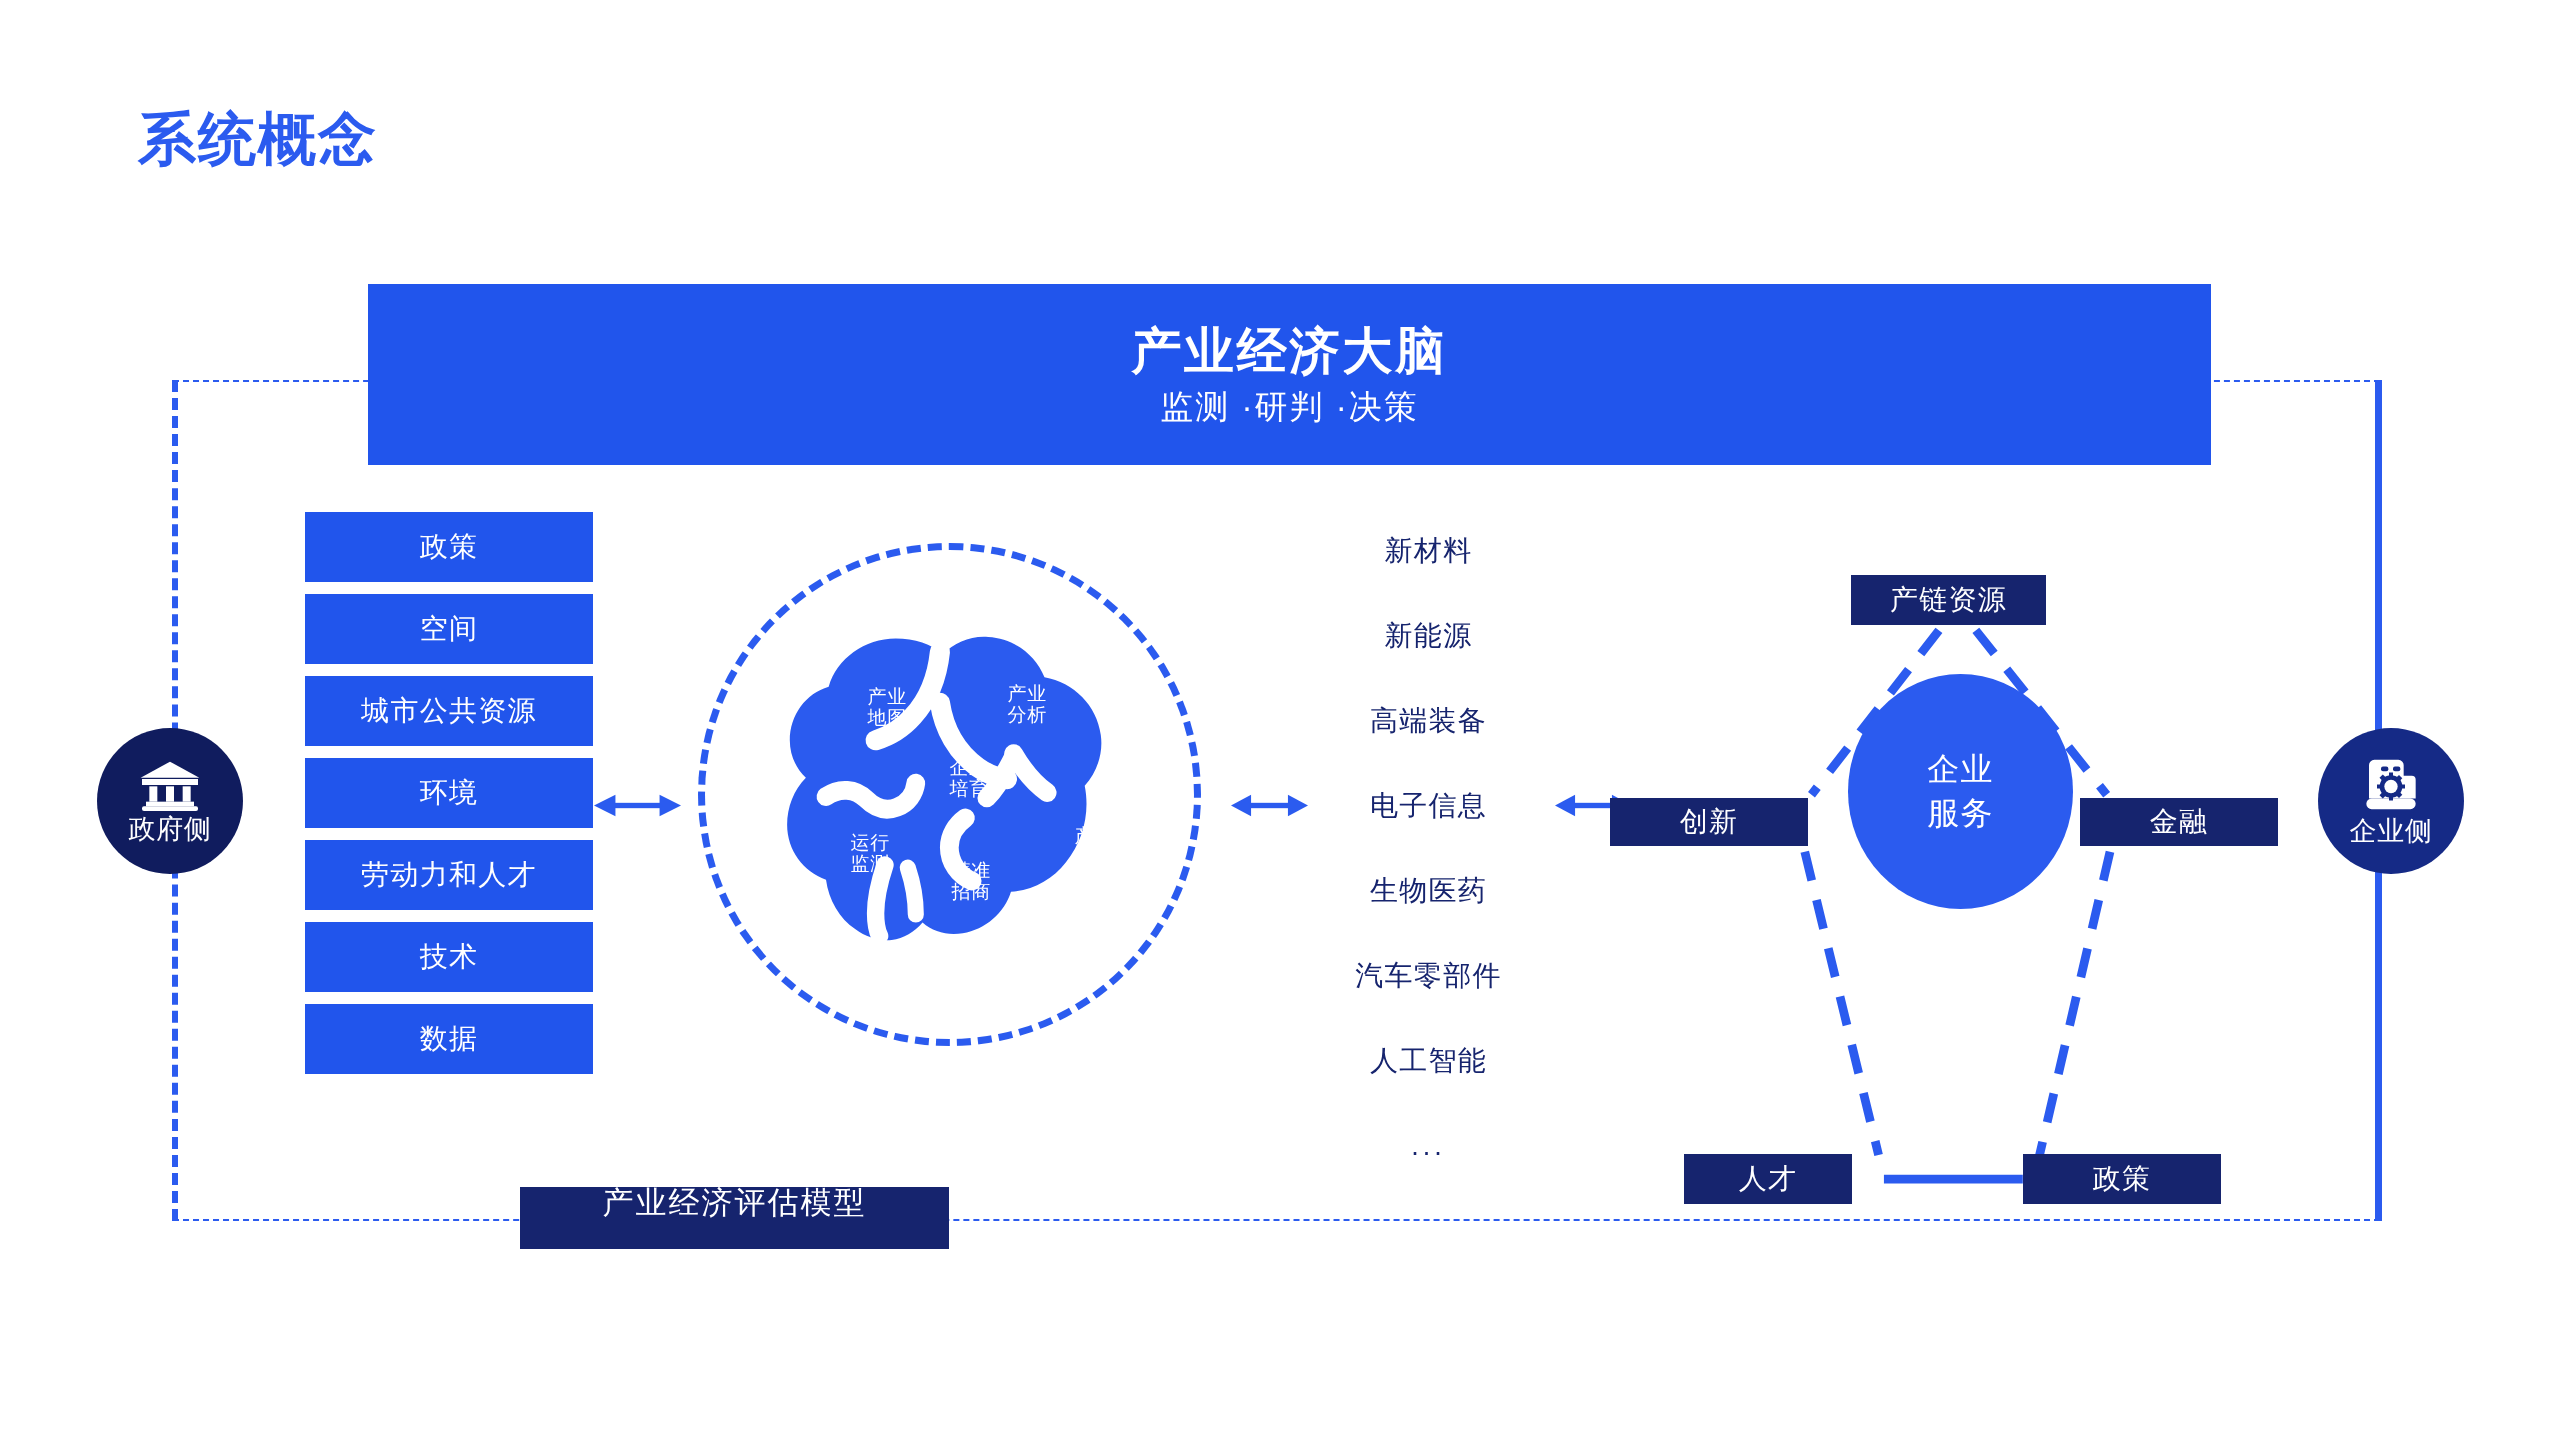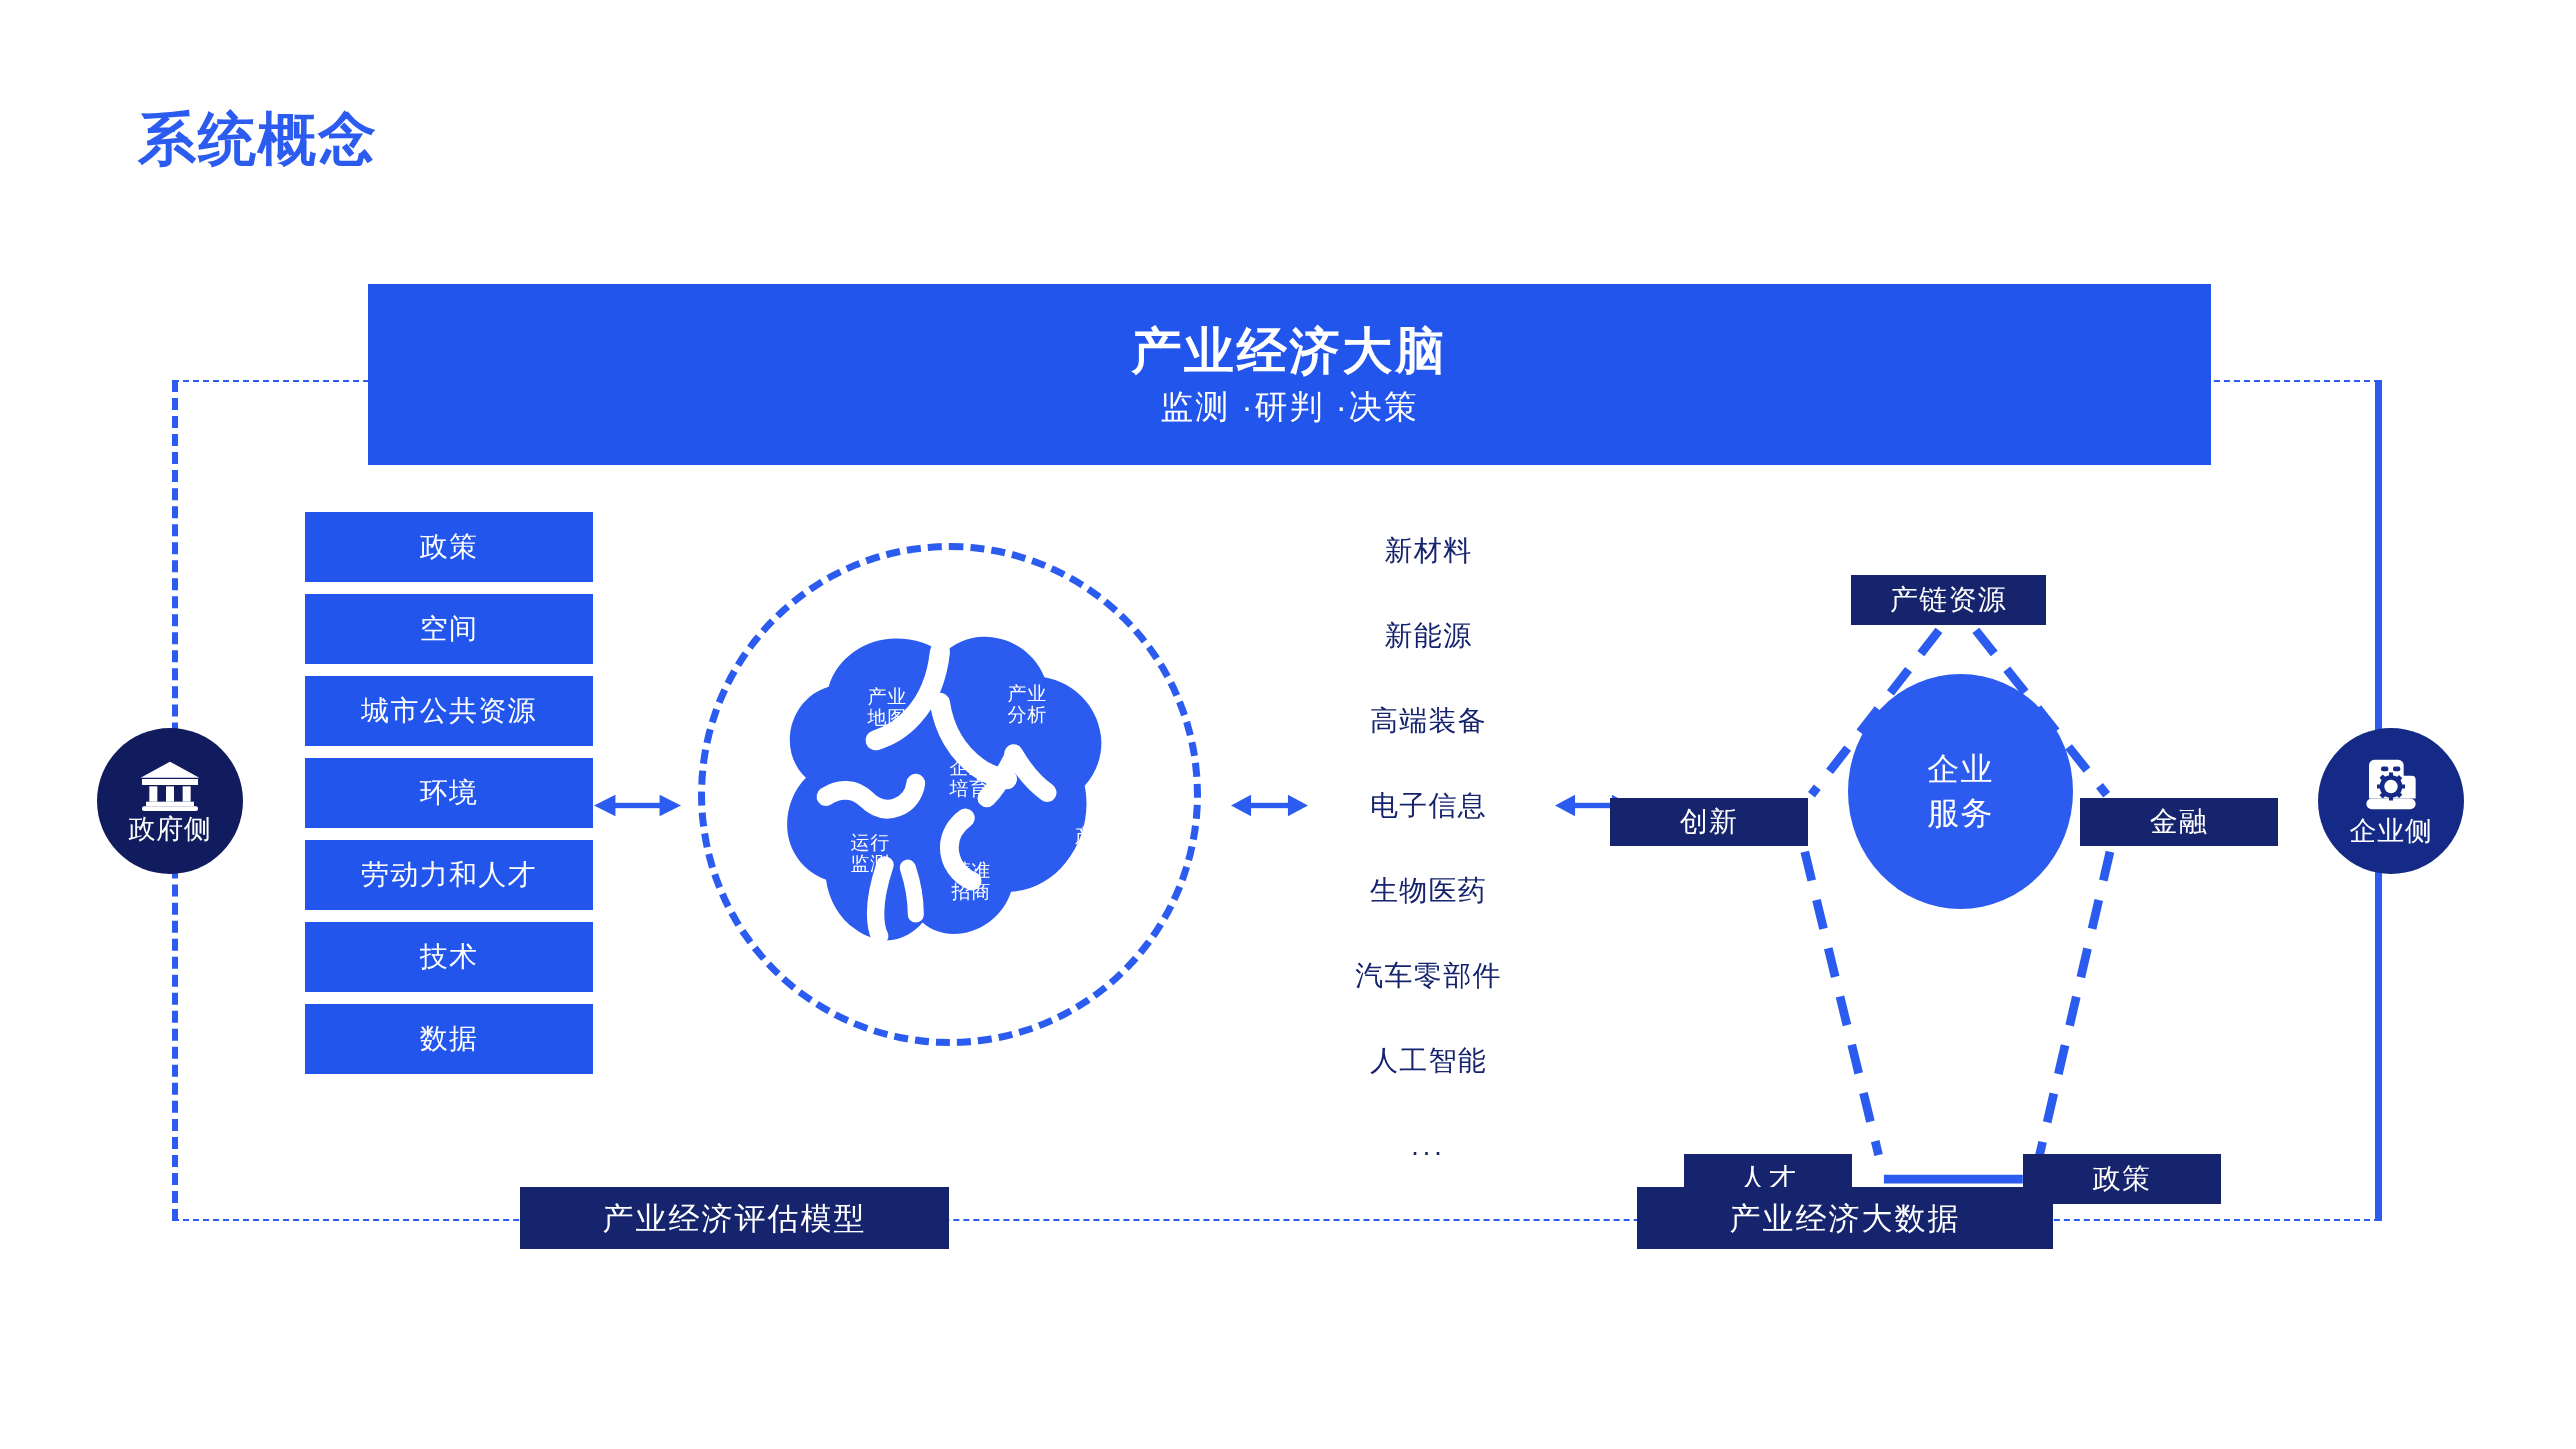--- a/index.html
+++ b/index.html
@@ -120,21 +120,21 @@
   .cl-box span{color:#ffffff;font-size:28px;letter-spacing:1.3px;line-height:1;}
   #cl-chain{left:241px;top:5.4px;width:195px;height:50px;}
   #cl-innov{left:0px;top:228px;width:198px;height:48px;}
   #cl-fin{left:470px;top:228px;width:198px;height:48px;}
   #cl-talent{left:74px;top:584px;width:168px;height:50px;}
   #cl-policy{left:413px;top:584px;width:198px;height:50px;}
 
   
   .bottom-tag{
     position:absolute;height:62px;background:#16246E;
-    display:flex;align-items:center;justify-content:center;
+    display:flex;align-items:flex-start;justify-content:center;
   }
   .bottom-tag span{color:#ffffff;font-size:31px;letter-spacing:2px;line-height:1;}
   #tag-model{left:520px;top:1187px;width:429px;}
   #tag-bigdata{left:1637px;top:1187px;width:416px;}
 </style>
 </head>
 <body>
 
 <div class="stage">
 
@@ -327,18 +327,15 @@
         <span>人才</span>
       </div>
     <div class="cl-box" id="cl-policy">
         <span>政策</span>
       </div>
   </div>
 
   <div class="bottom-tag" id="tag-model">
     <span>产业经济评估模型</span>
   </div>
-  <div class="bottom-tag" id="tag-bigdata">
-    <span>产业经济大数据</span>
-  </div>
 
 </div>
 
 
 </body></html>

